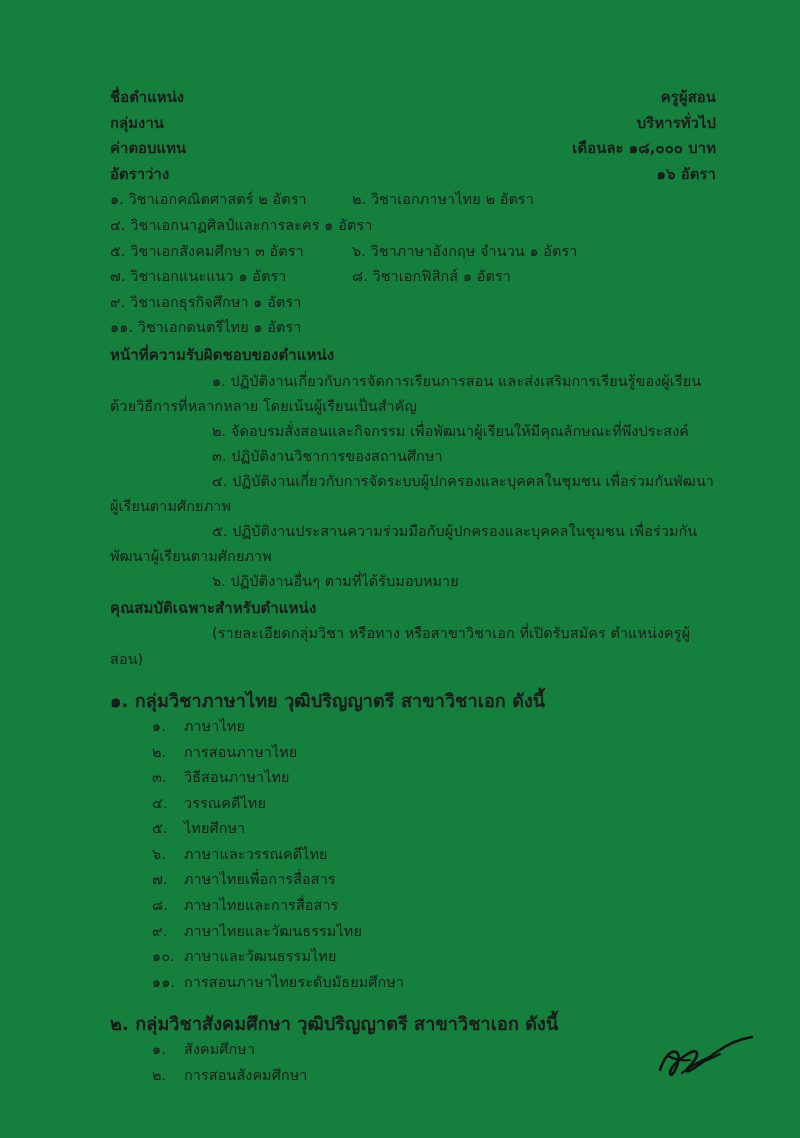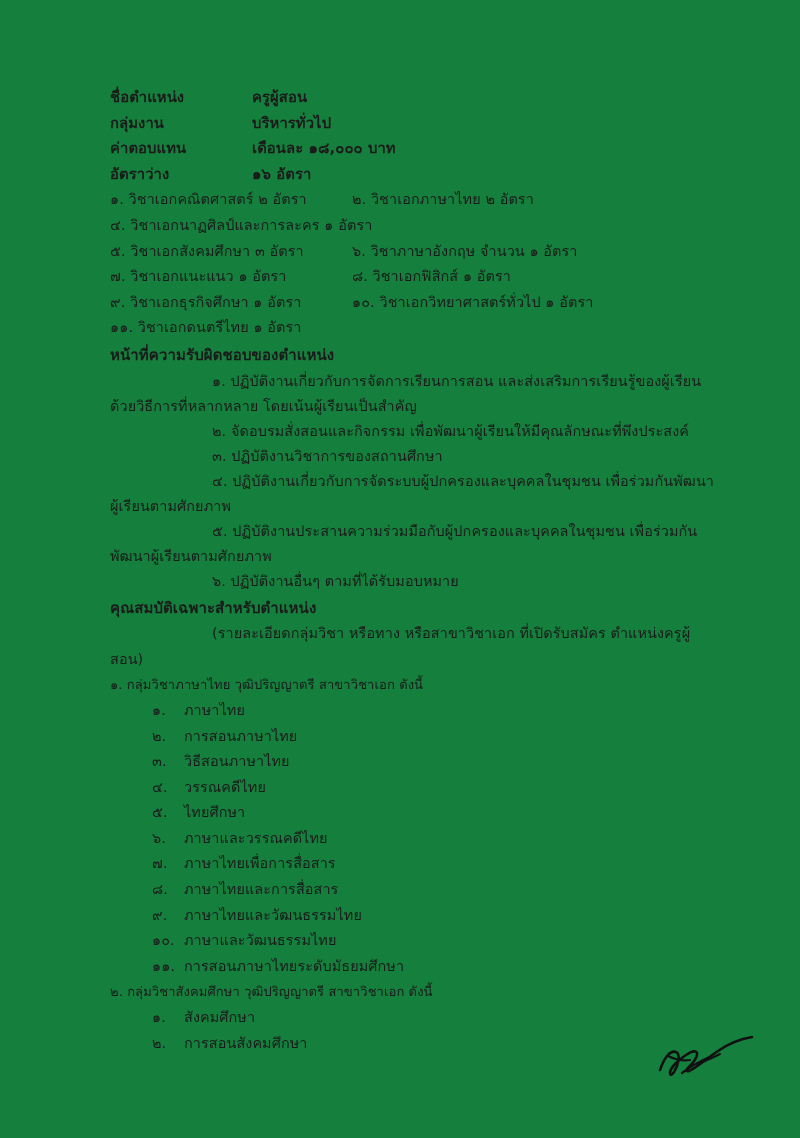--- a/index.html
+++ b/index.html
@@ -33,21 +33,21 @@
   }
 
   
   .kv-row {
     display: flex;
     line-height: 25.6px;
     font-weight: 700;
     font-size: 14.8px;
   }
   .kv-key { width: 142px; flex: 0 0 142px; }
-  .kv-val { flex: 1 1 auto; }
+  .kv-val { flex: 1 1 auto; text-align: right; }
 
   
   .vac-grid {
     margin-top: 1px;
   }
   .vac-row {
     display: flex;
     line-height: 25.6px;
   }
   .vac-cell {
@@ -72,23 +72,24 @@
     text-align: left;
   }
   .note-line {
     font-size: 14.4px;
     line-height: 25.6px;
     text-indent: 102px;
   }
 
   
   .group-head {
-    font-weight: 400;
-    font-size: 13px;
-    line-height: 25.6px;
+    font-weight: 700;
+    font-size: 18px;
+    line-height: 25.6px;
+    margin-top: 16px;
   }
   .sub-list {
     margin: 0;
     padding: 0;
     list-style: none;
   }
   .sub-item {
     display: flex;
     font-size: 14.4px;
     line-height: 25.6px;
@@ -146,21 +147,20 @@
       <div class="vac-row">
         <span class="vac-cell left">๕. วิชาเอกสังคมศึกษา ๓ อัตรา</span>
         <span class="vac-cell right">๖. วิชาภาษาอังกฤษ จำนวน ๑ อัตรา</span>
       </div>
       <div class="vac-row">
         <span class="vac-cell left">๗. วิชาเอกแนะแนว ๑ อัตรา</span>
         <span class="vac-cell right">๘. วิชาเอกฟิสิกส์ ๑ อัตรา</span>
       </div>
       <div class="vac-row">
         <span class="vac-cell left">๙. วิชาเอกธุรกิจศึกษา ๑ อัตรา</span>
-        <span class="vac-cell right">๑๐. วิชาเอกวิทยาศาสตร์ทั่วไป ๑ อัตรา</span>
       </div>
       <div class="vac-row">
         <span class="vac-cell left">๑๑. วิชาเอกดนตรีไทย ๑ อัตรา</span>
         <span class="vac-cell right"></span>
       </div>
     </div>
 
     <div class="sec-head">หน้าที่ความรับผิดชอบของตำแหน่ง</div>
     <div>
       <p class="duty" style="margin:0;">๑. ปฏิบัติงานเกี่ยวกับการจัดการเรียนการสอน และส่งเสริมการเรียนรู้ของผู้เรียน ด้วยวิธีการที่หลากหลาย โดยเน้นผู้เรียนเป็นสำคัญ</p>

